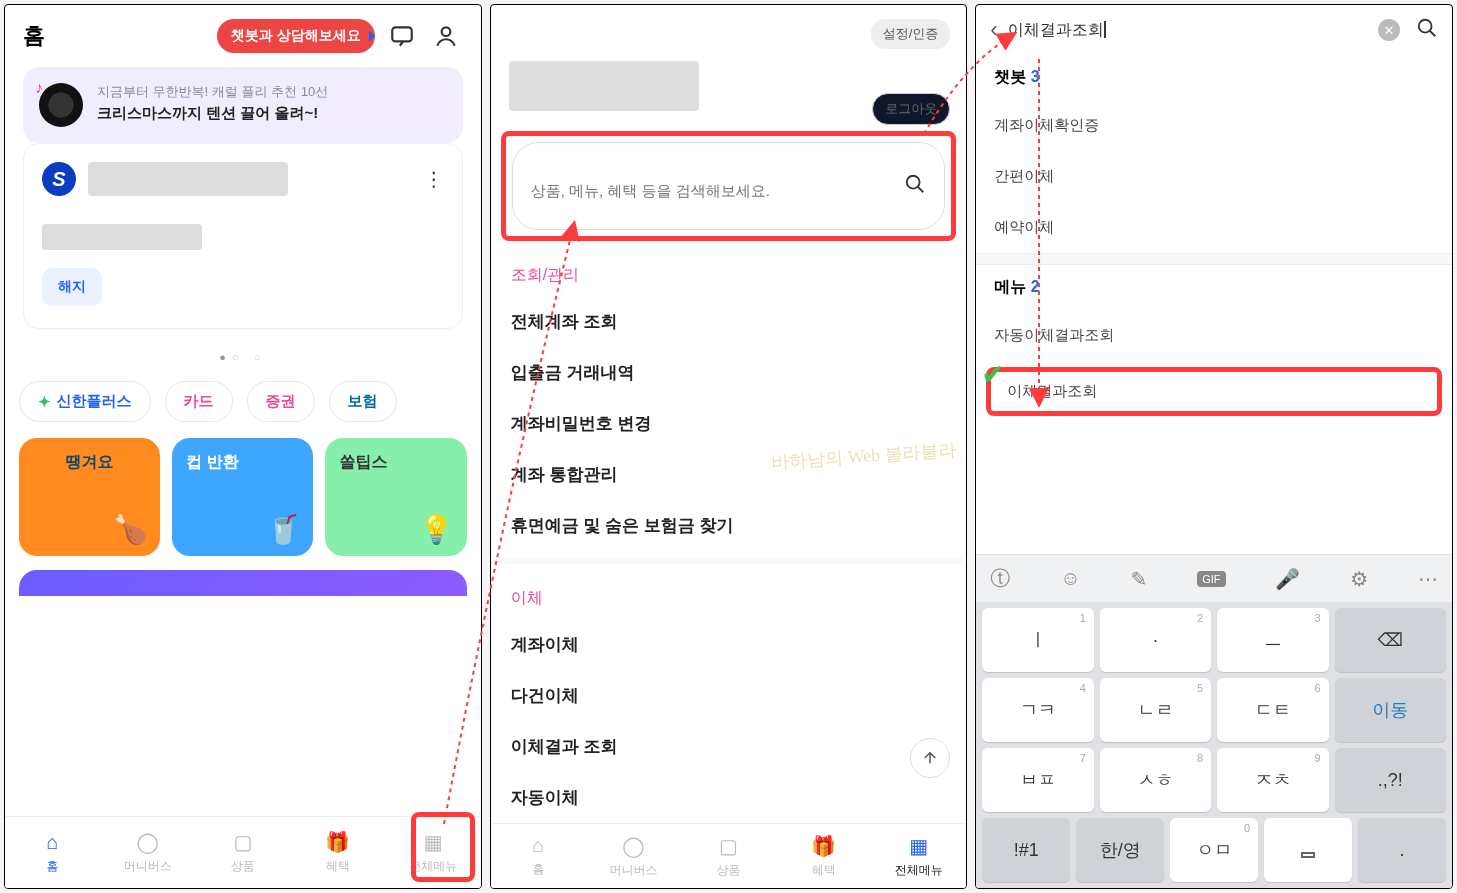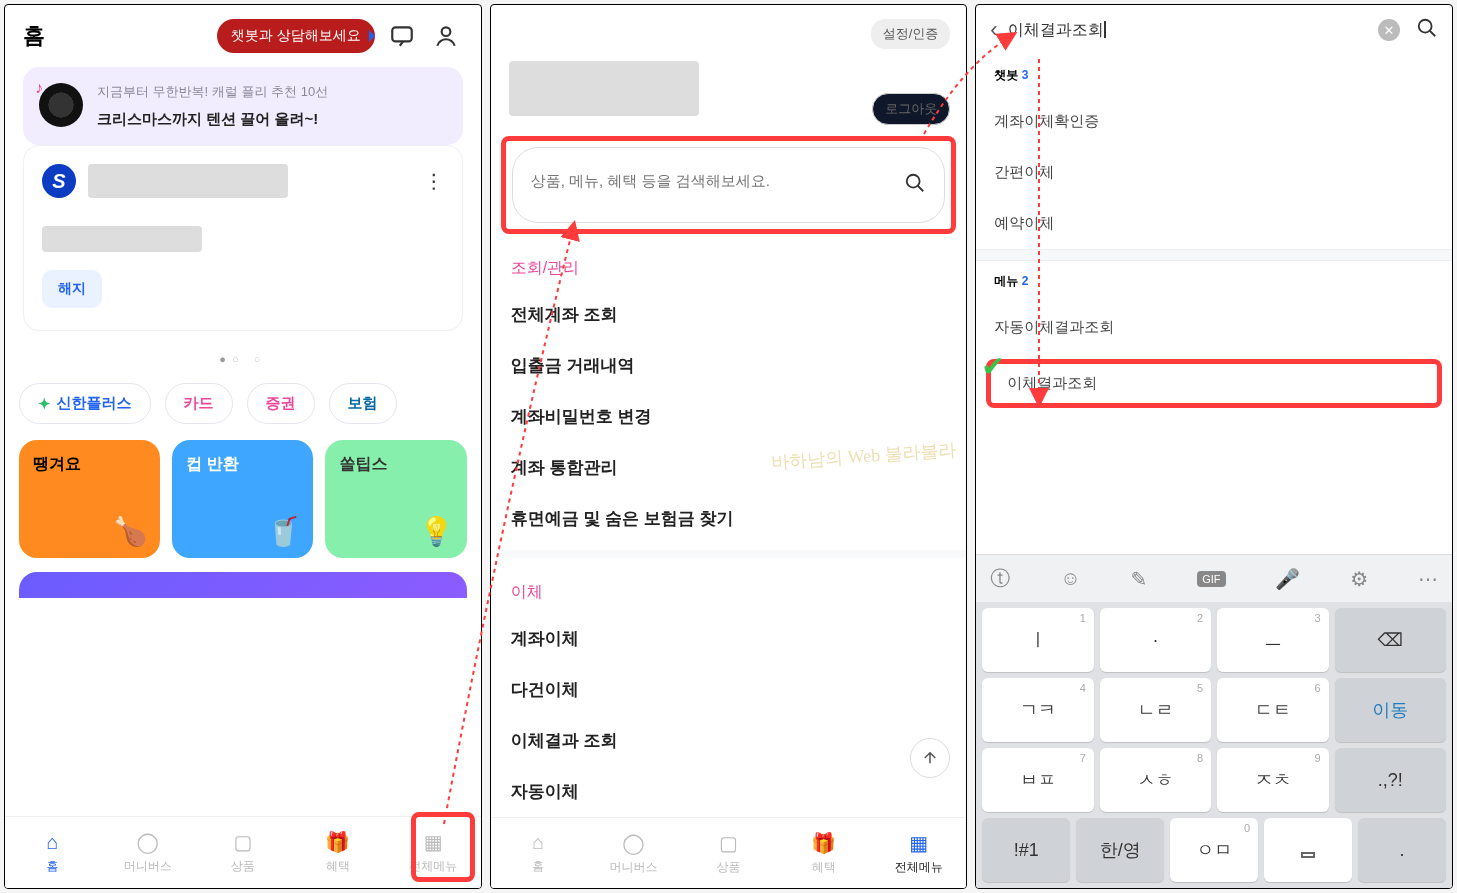--- a/index.html
+++ b/index.html
@@ -4,79 +4,79 @@
 <style>
 * { margin: 0; padding: 0; box-sizing: border-box; font-family: -apple-system, "Malgun Gothic", sans-serif; }
 body { background: #f5f5f5; padding: 4px; }
 .panels { display: flex; gap: 8px; }
 .panel { flex: 1; background: #fff; border: 1px solid #000; border-radius: 4px; height: 885px; position: relative; overflow: hidden; }
 .panel-inner { height: 100%; display: flex; flex-direction: column; }
 
 
 .hdr1 { display: flex; align-items: center; padding: 14px 18px; gap: 10px; }
 .hdr1-title { font-size: 22px; font-weight: 700; flex: 1; }
-.chat-bubble { background: #b91c1c; color: #fff; font-size: 14px; padding: 8px 14px; border-radius: 18px; position: relative; }
+.chat-bubble { background: #ef4444; color: #fff; font-size: 14px; padding: 8px 14px; border-radius: 18px; position: relative; font-weight: bold; }
 .chat-bubble::after { content: ""; position: absolute; right: -6px; top: 50%; width: 0; height: 0; border: 6px solid transparent; border-left-color: #2263f0; transform: translateY(-50%); }
 .icon-btn { width: 34px; height: 34px; display: flex; align-items: center; justify-content: center; cursor: pointer; }
 .banner { margin: 0 18px; background: #f1edff; border-radius: 16px; padding: 16px; display: flex; align-items: flex-start; gap: 14px; }
 .banner-disc { width: 44px; height: 44px; border-radius: 50%; background: radial-gradient(circle,#333 40%,#111 41%); position: relative; }
 .banner-note { position: absolute; left: -4px; top: -4px; color: #ff3b7f; font-size: 16px; }
-.banner-sub { color: #8a8799; font-size: 13px; margin-bottom: 9px; }
+.banner-sub { color: #8a8799; font-size: 13px; margin-bottom: 3px; }
 .banner-main { font-size: 15px; font-weight: 700; color: #222; }
 .acct-hdr { display: flex; justify-content: space-between; align-items: center; margin: 26px 24px 12px; }
 .acct-hdr-title { font-size: 17px; font-weight: 700; }
 .link-blue { color: #2263f0; font-size: 15px; font-weight: 600; }
 .acct-card { margin: 0 18px; background: #fff; border: 1px solid #eef0f3; border-radius: 16px; padding: 18px 18px 22px; box-shadow: 0 1px 3px rgba(0,0,0,0.02);}
 .acct-row1 { display: flex; align-items: center; gap: 12px; }
 .shinhan-logo { width: 34px; height: 34px; border-radius: 50%; background:#0b3cc1; display:flex;align-items:center;justify-content:center;color:#fff;font-weight:700;font-style:italic;font-size:20px; }
 .grey-bar { background: #ddd; height: 34px; border-radius: 4px; }
 .grey-bar.w1 { width: 200px; }
 .grey-bar.w2 { width: 160px; height: 26px; margin-top: 28px; }
 .dots-v { font-size: 20px; color: #333; margin-left: auto; }
 .btn-cancel { margin-top: 18px; display: inline-block; background: #eaf1ff; color: #2263f0; font-weight: 700; padding: 10px 16px; border-radius: 10px; font-size: 14px; }
 .pager-dots { text-align: center; margin: 22px 0 18px; color: #ccc; letter-spacing: 6px; font-size: 11px; }
 .pager-dots .on { color: #999; }
 .chips { display: flex; gap: 14px; padding: 0 14px; overflow: hidden; }
 .chip { padding: 10px 18px; border-radius: 24px; background: #fff; border: 1px solid #e3e6ee; font-weight: 700; color: #ec4899; font-size: 15px; white-space: nowrap; }
 .chip.shplus { color: #2263f0; display: flex; align-items: center; gap: 6px; }
 .chip.ins { color: #0369a1; }
 .tile-row { display: flex; gap: 12px; padding: 16px 14px 0; }
 .tile { flex: 1; height: 118px; border-radius: 18px; padding: 14px; font-size: 16px; font-weight: 700; position: relative; color: #333; }
-.tile.orange { background: #ff8a1f; color: #000000; }
+.tile.orange { background: #ff8a1f; color: #0c4a6e; text-align: center; }
 .tile.blue { background: #3ea6ff; color: #fff; }
 .tile.grey { background: #86efac; }
 .tile-icon { position: absolute; right: 12px; bottom: 10px; font-size: 28px; opacity: 0.9; }
 .purple-strip { margin: 14px 14px 0; height: 26px; background: linear-gradient(135deg,#6b5cff,#8c5cff); border-radius: 18px 18px 0 0; }
 
 .bottom-nav { border-top: 1px solid #eee; display: flex; background: #fff; height: 72px; margin-top: auto; }
 .nav-item { flex: 1; display: flex; flex-direction: column; align-items: center; justify-content: center; gap: 4px; color: #bbb; font-size: 12px; }
 .nav-item.active { color: #2263f0; }
 .nav-item.active .nav-ico { color: #2263f0; }
 .nav-item.dark { color: #222; }
 .nav-ico { font-size: 20px; }
 
 
 .settings-pill { position: absolute; right: 16px; top: 14px; background: #eee; color: #555; font-size: 13px; padding: 6px 12px; border-radius: 14px; }
 .p2-greybox { margin: 56px 18px 0; width: 190px; height: 56px; background: #ddd; border-radius: 4px; }
 .logout-pill { position: absolute; right: 16px; top: 88px; border: 1px solid #ccc; color: #666; font-size: 13px; padding: 6px 12px; border-radius: 16px; background: #0f172a; }
 .search-wrap { margin: 20px 10px 0; border: 5px solid #ff3b3b; border-radius: 8px; padding: 6px; }
-.searchbox { display: flex; align-items: flex-start; border: 1px solid #ddd; border-radius: 26px; padding: 24px 18px; gap: 17px; }
+.searchbox { display: flex; align-items: flex-end; border: 1px solid #ddd; border-radius: 26px; padding: 30px 18px; gap: 17px; }
 .searchbox input { border: none; flex: 1; font-size: 15px; outline: none; color: #222; }
 .sect-label { color: #ec4899; font-size: 16px; padding: 24px 20px 10px; }
 .menu-item { font-size: 17px; font-weight: 700; color: #222; padding: 14px 20px; }
 .scroll-top-btn { position: absolute; right: 16px; bottom: 110px; width: 40px; height: 40px; border: 1px solid #ddd; border-radius: 50%; display: flex; align-items: center; justify-content: center; background: #fff; }
 
 
 .p3-hdr { display: flex; align-items: center; gap: 10px; padding: 12px 14px; }
 .p3-back { font-size: 22px; color: #555; }
 .p3-input { font-size: 16px; color: #333; flex: 1; }
 .p3-input .cursor { border-right: 2px solid #333; animation: blink 1.1s infinite; }
 @keyframes blink { 50% { border-color: transparent; } }
 .clear-btn { width: 22px; height: 22px; border-radius: 50%; background: #bbb; color: #fff; font-size: 13px; display: flex; align-items: center; justify-content: center; }
-.grp-hdr { padding: 12px 18px; font-size: 12px; font-weight: 700; }
+.grp-hdr { padding: 12px 18px; font-size: 16px; font-weight: 700; }
 .grp-hdr .cnt { color: #2263f0; }
 .res-item { padding: 16px 18px; font-size: 15px; color: #444; }
 .sep { height: 12px; background: #f7f8fa; border-top: 1px solid #eee; border-bottom: 1px solid #eee; }
 .target-box { margin: 6px 10px; border: 5px solid #ff3b3b; border-radius: 8px; padding: 10px 16px; font-size: 15px; color: #444; position: relative; }
 .check { position: absolute; left: -10px; top: -14px; color: #3bc24a; font-size: 28px; }
 
 .kbd-toolbar { display: flex; align-items: center; justify-content: space-between; padding: 10px 14px; background: #f0f1f3; border-top: 1px solid #ddd; }
 .kbd-toolbar .ti { color: #888; font-size: 20px; }
 .keyboard { background: #dfe1e4; padding: 6px; display: flex; flex-direction: column; gap: 6px; margin-top: auto; }
 .krow { display: flex; gap: 6px; }

